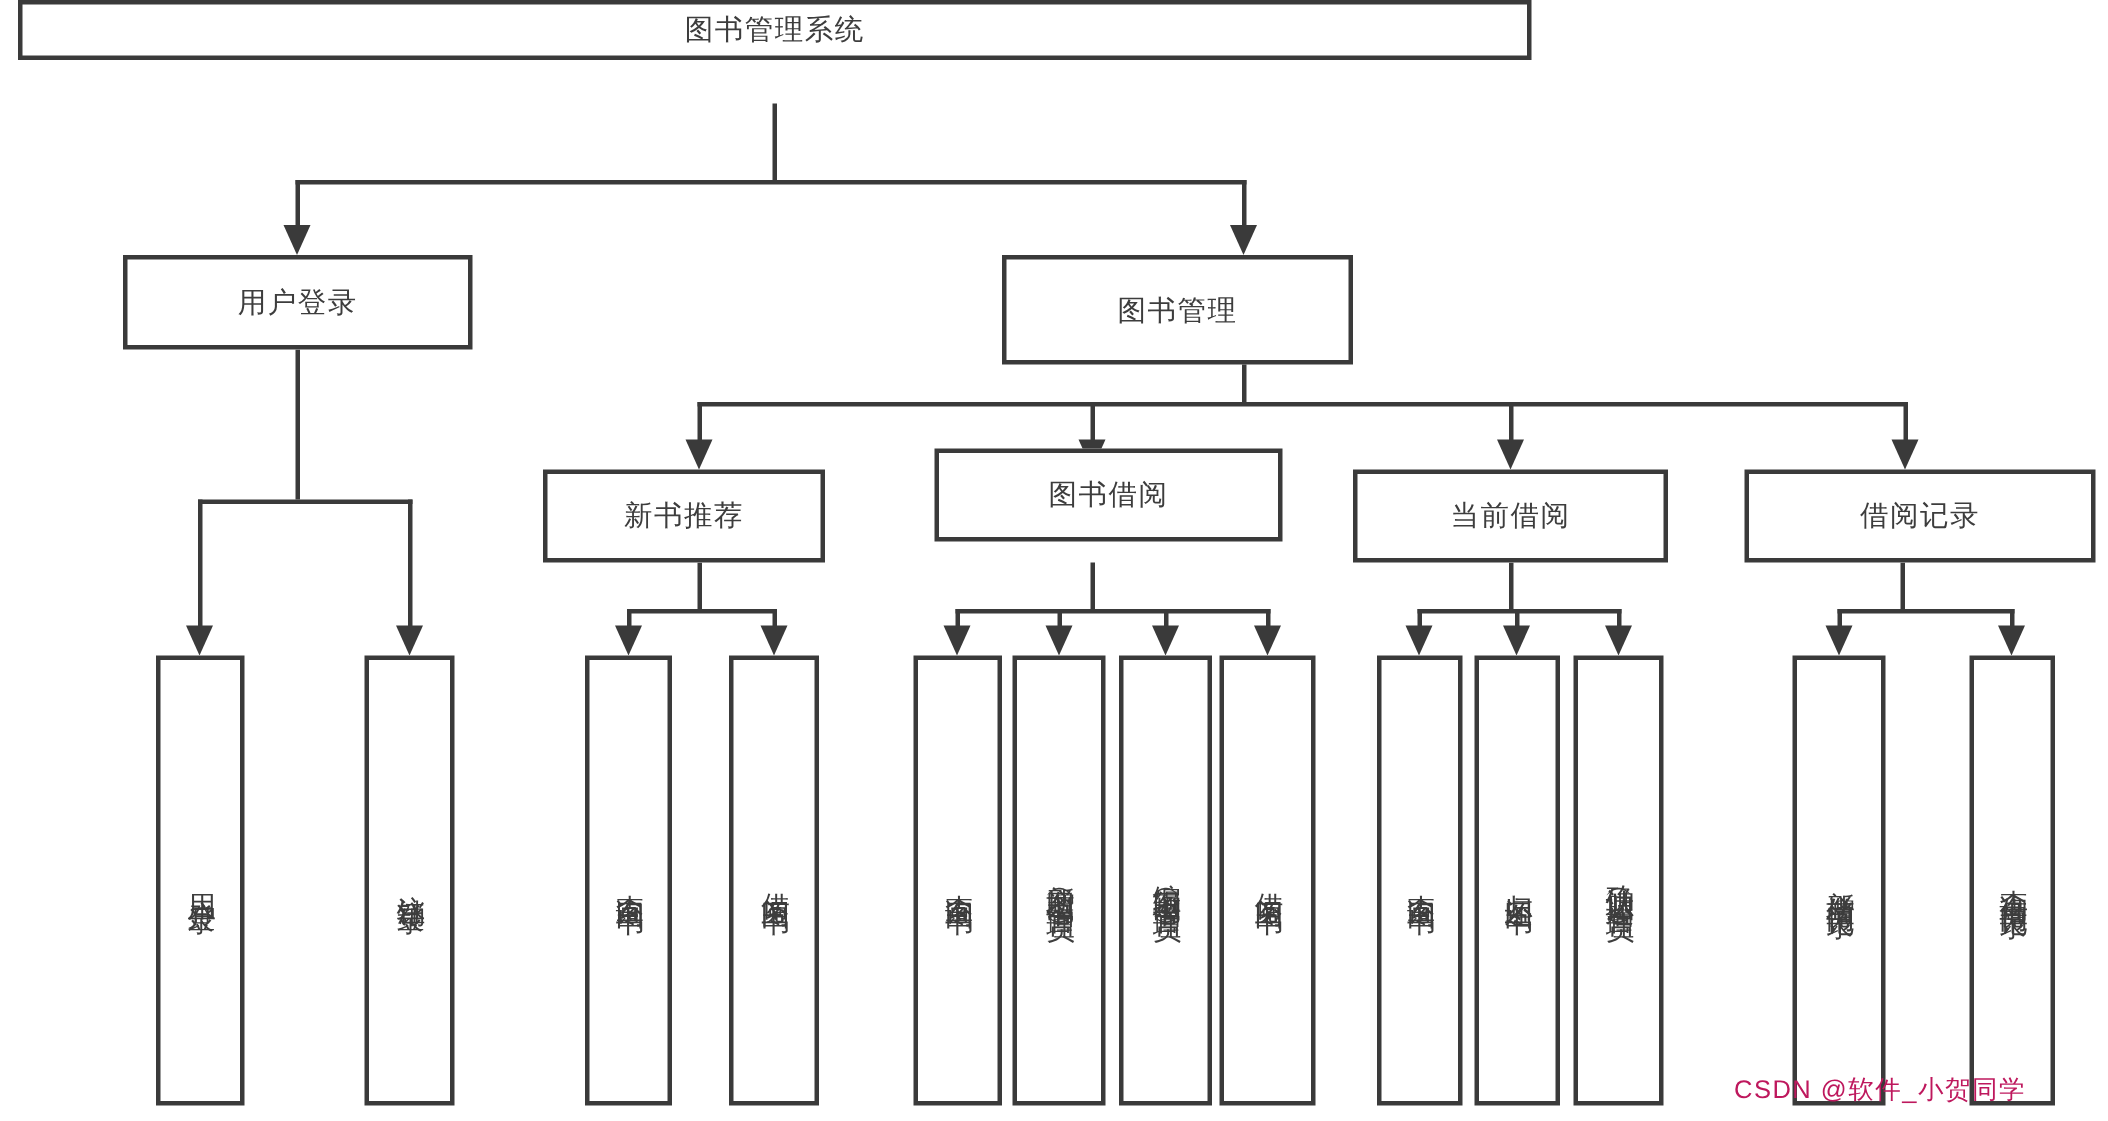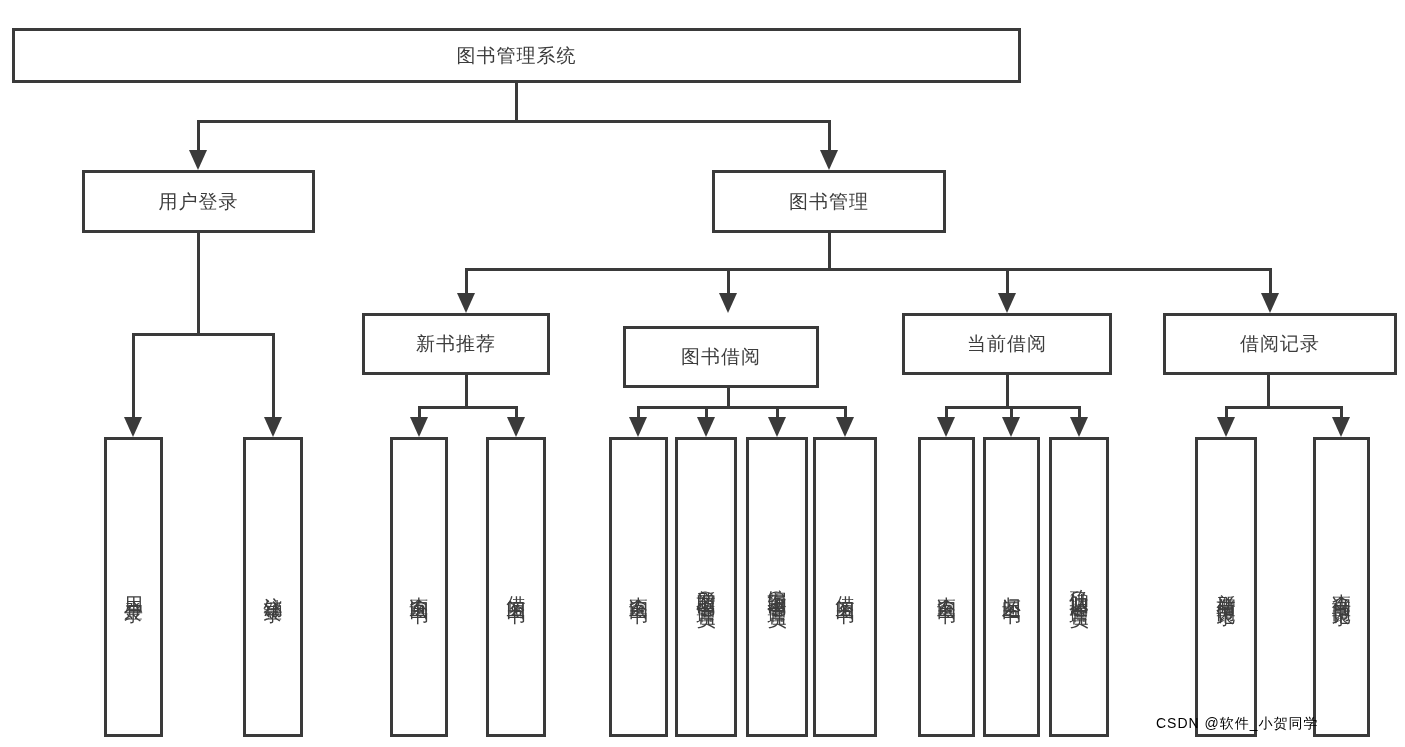--- a/index.html
+++ b/index.html
@@ -18,21 +18,21 @@
     font-size:19px;line-height:1.15;letter-spacing:3px;white-space:nowrap;
   }
   .vl{position:absolute;width:3px;background:#3a3a3a;}
   .hl{position:absolute;height:3px;background:#3a3a3a;}
   .ah{
     position:absolute;width:0;height:0;
     border-left:9px solid transparent;border-right:9px solid transparent;
     border-top:20px solid #3a3a3a;
   }
   .watermark{
-    position:absolute;left:1156px;top:715px;font-size:14px;color:#000000;
+    position:absolute;left:1156px;top:715px;font-size:17px;color:#be185d;
     letter-spacing:1px;white-space:nowrap;
   }
 </style>
 </head>
 <body>
 
 <div class="canvas">
 
   <div class="vl" style="left:515px;top:69px;height:51px"></div>
   <div class="hl" style="left:197px;top:120px;width:634px"></div>
@@ -86,35 +86,35 @@
   <div class="vl" style="left:1078px;top:406px;height:14px"></div>
   <div class="ah" style="left:1070px;top:417px"></div>
 
   <div class="vl" style="left:1267px;top:375px;height:33px"></div>
   <div class="hl" style="left:1225px;top:406px;width:118px"></div>
   <div class="vl" style="left:1225px;top:406px;height:14px"></div>
   <div class="ah" style="left:1217px;top:417px"></div>
   <div class="vl" style="left:1340px;top:406px;height:14px"></div>
   <div class="ah" style="left:1332px;top:417px"></div>
 
-  <div class="box hbox" style="left:12px;top:28px;width:1009px;height:55px">
+  <div class="box hbox" style="left:12px;top:0;width:1009px;height:40px">
     <span>图书管理系统</span>
   </div>
 
   <div class="box hbox" style="left:82px;top:170px;width:233px;height:63px">
     <span>用户登录</span>
   </div>
-  <div class="box hbox" style="left:712px;top:170px;width:234px;height:63px">
+  <div class="box hbox" style="left:668px;top:170px;width:234px;height:73px">
     <span>图书管理</span>
   </div>
 
   <div class="box hbox" style="left:362px;top:313px;width:188px;height:62px">
     <span>新书推荐</span>
   </div>
-  <div class="box hbox" style="left:623px;top:326px;width:196px;height:62px">
+  <div class="box hbox" style="left:623px;top:299px;width:232px;height:62px">
     <span>图书借阅</span>
   </div>
   <div class="box hbox" style="left:902px;top:313px;width:210px;height:62px">
     <span>当前借阅</span>
   </div>
   <div class="box hbox" style="left:1163px;top:313px;width:234px;height:62px">
     <span>借阅记录</span>
   </div>
 
   <div class="box vbox" style="left:104px;top:437px;width:59px;height:300px">

